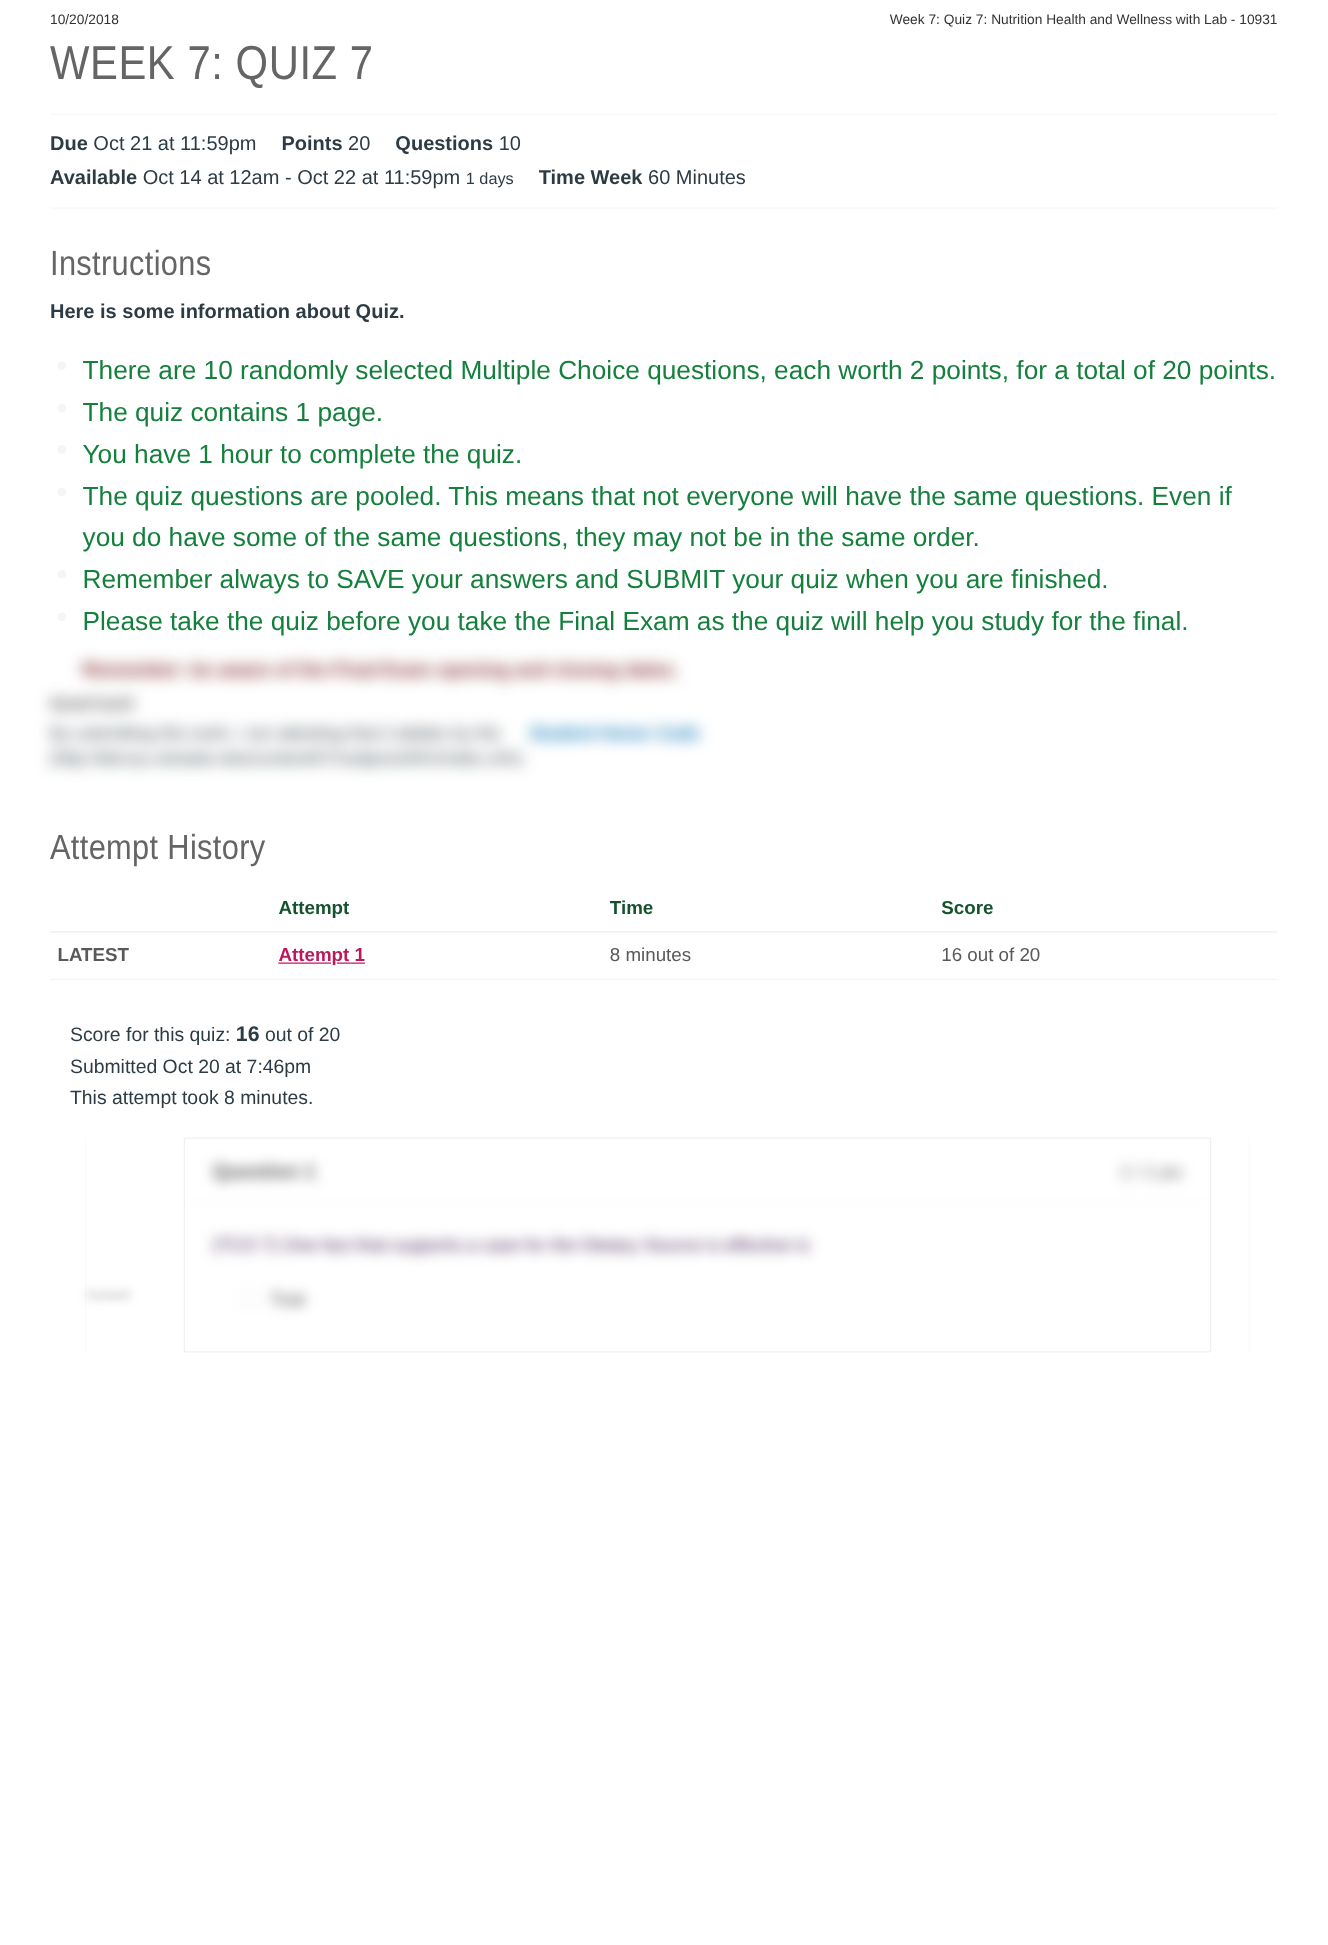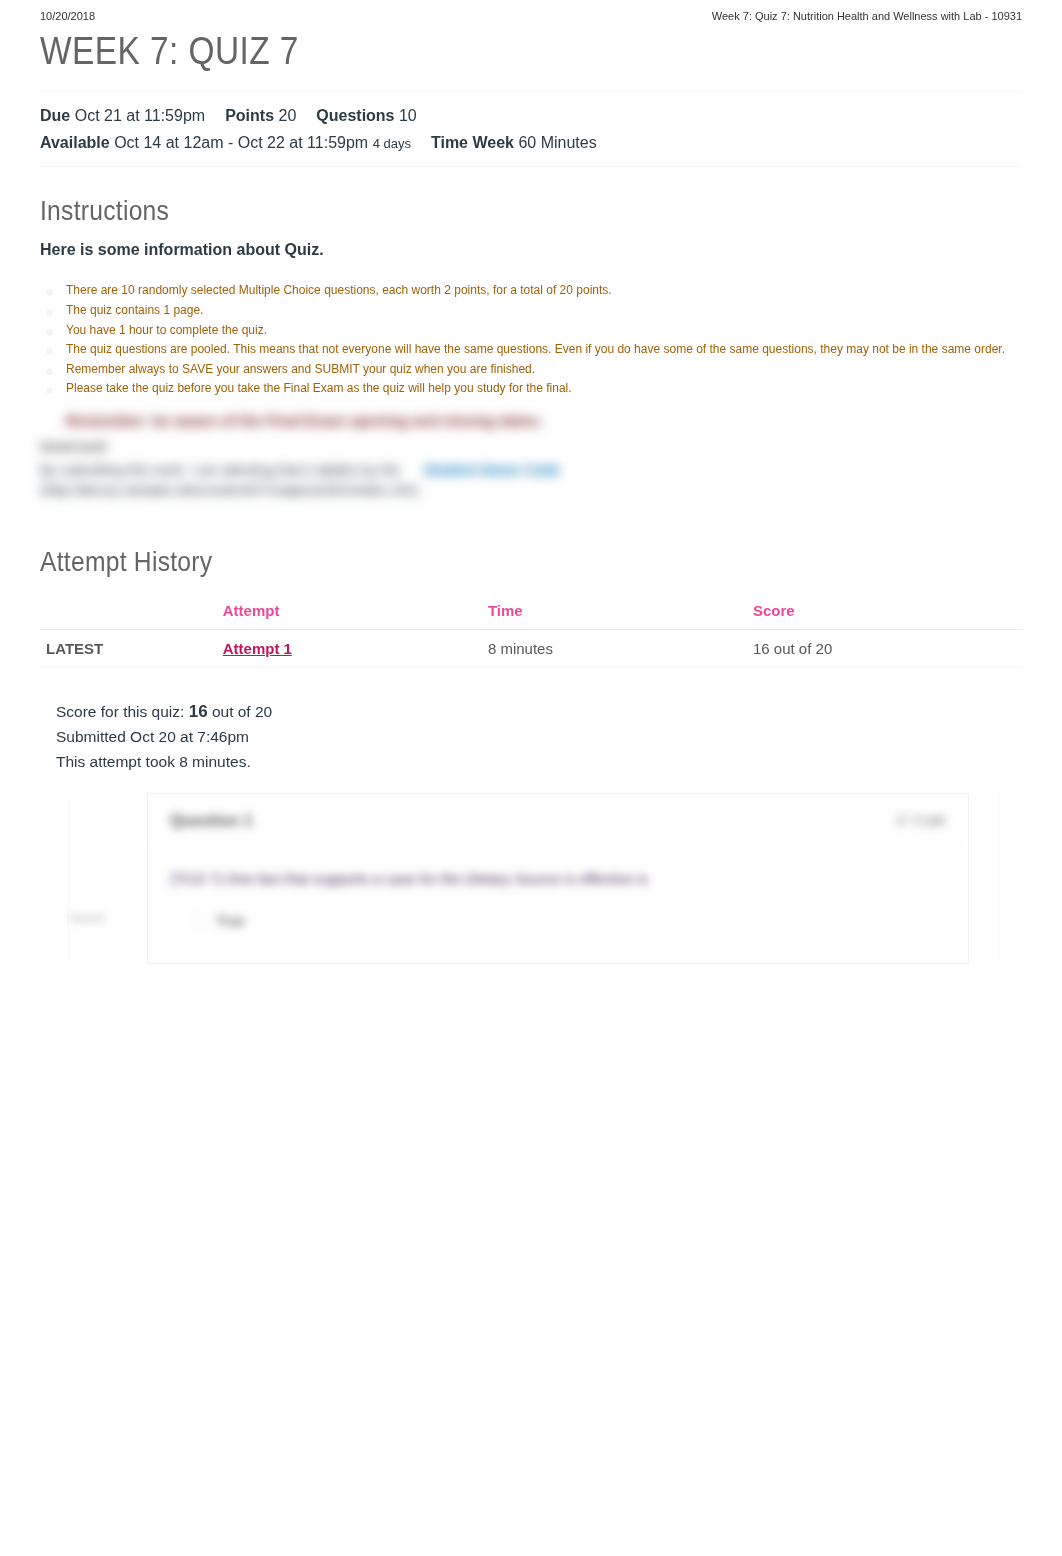--- a/index.html
+++ b/index.html
@@ -59,23 +59,23 @@
     margin-bottom: 22px;
     font-size: 16px;
   }
   ul.info-list {
     list-style: none;
     padding-left: 26px;
     margin-bottom: 14px;
   }
   ul.info-list li {
     position: relative;
-    font-size: 12px;
+    font-size: 21px;
     line-height: 1.55;
-    color: #a16207;
+    color: #15803d;
     margin-bottom: 1px;
   }
   ul.info-list li::before {
     content: "";
     position: absolute;
     left: -20px;
     top: 8px;
     width: 7px;
     height: 7px;
     background: rgba(0,0,0,0.04);
@@ -109,21 +109,21 @@
     width: 100%;
     border-collapse: collapse;
     margin-top: 8px;
     font-size: 15px;
   }
   table.history th {
     text-align: left;
     font-weight: 700;
     padding: 10px 6px;
     border-bottom: 1px solid rgba(0,0,0,0.08);
-    color: #ec4899;
+    color: #14532d;
   }
   table.history td {
     padding: 10px 6px;
     border-bottom: 1px solid rgba(0,0,0,0.04);
     color: #595959;
   }
   table.history th:nth-child(1),
   table.history td:nth-child(1){ width:18%; }
   table.history th:nth-child(2),
   table.history td:nth-child(2){ width:27%; }
@@ -199,21 +199,21 @@
       </span>
       <span class="meta-item">
         <b>Questions</b>
         <span>10</span>
       </span>
     </div>
     <div class="meta-row">
       <span class="meta-item">
         <b>Available</b>
         <span>Oct 14 at 12am - Oct 22 at 11:59pm</span>
-        <span class="days">4 days</span>
+        <span class="days">1 days</span>
       </span>
       <span class="meta-item">
         <b>Time Week</b>
         <span>60 Minutes</span>
       </span>
     </div>
   </div>
 
   <h2 class="section-heading">Instructions</h2>
   <p class="intro-line">Here is some information about Quiz.</p>

